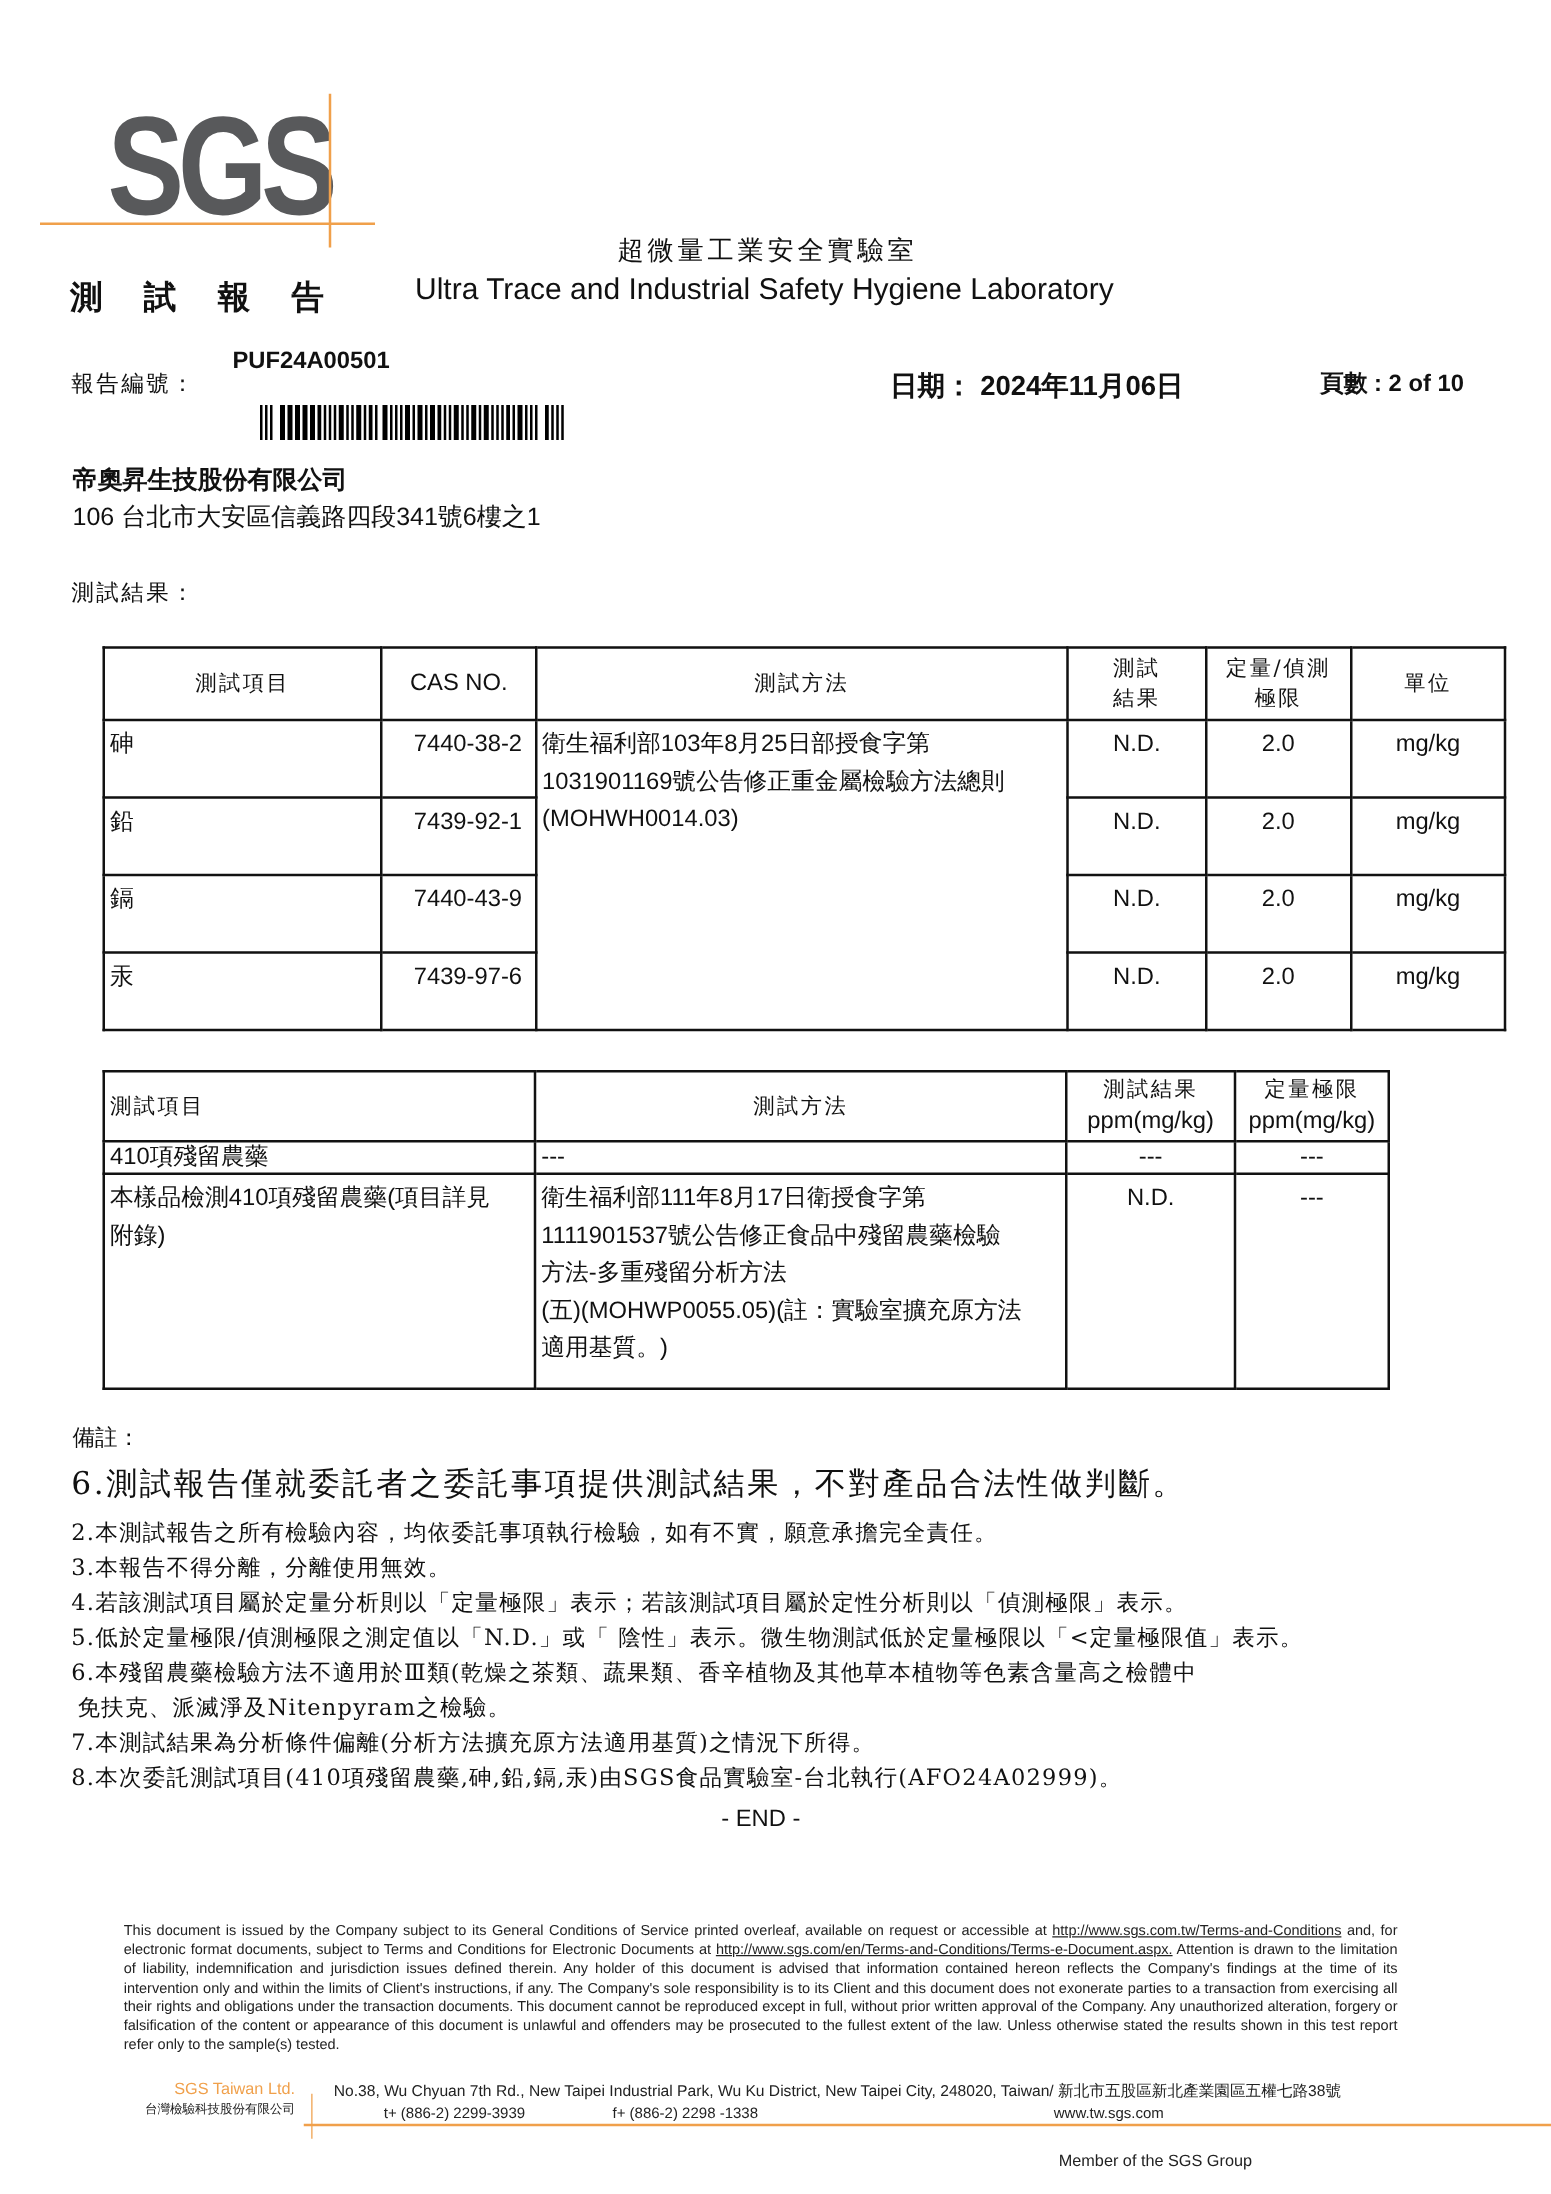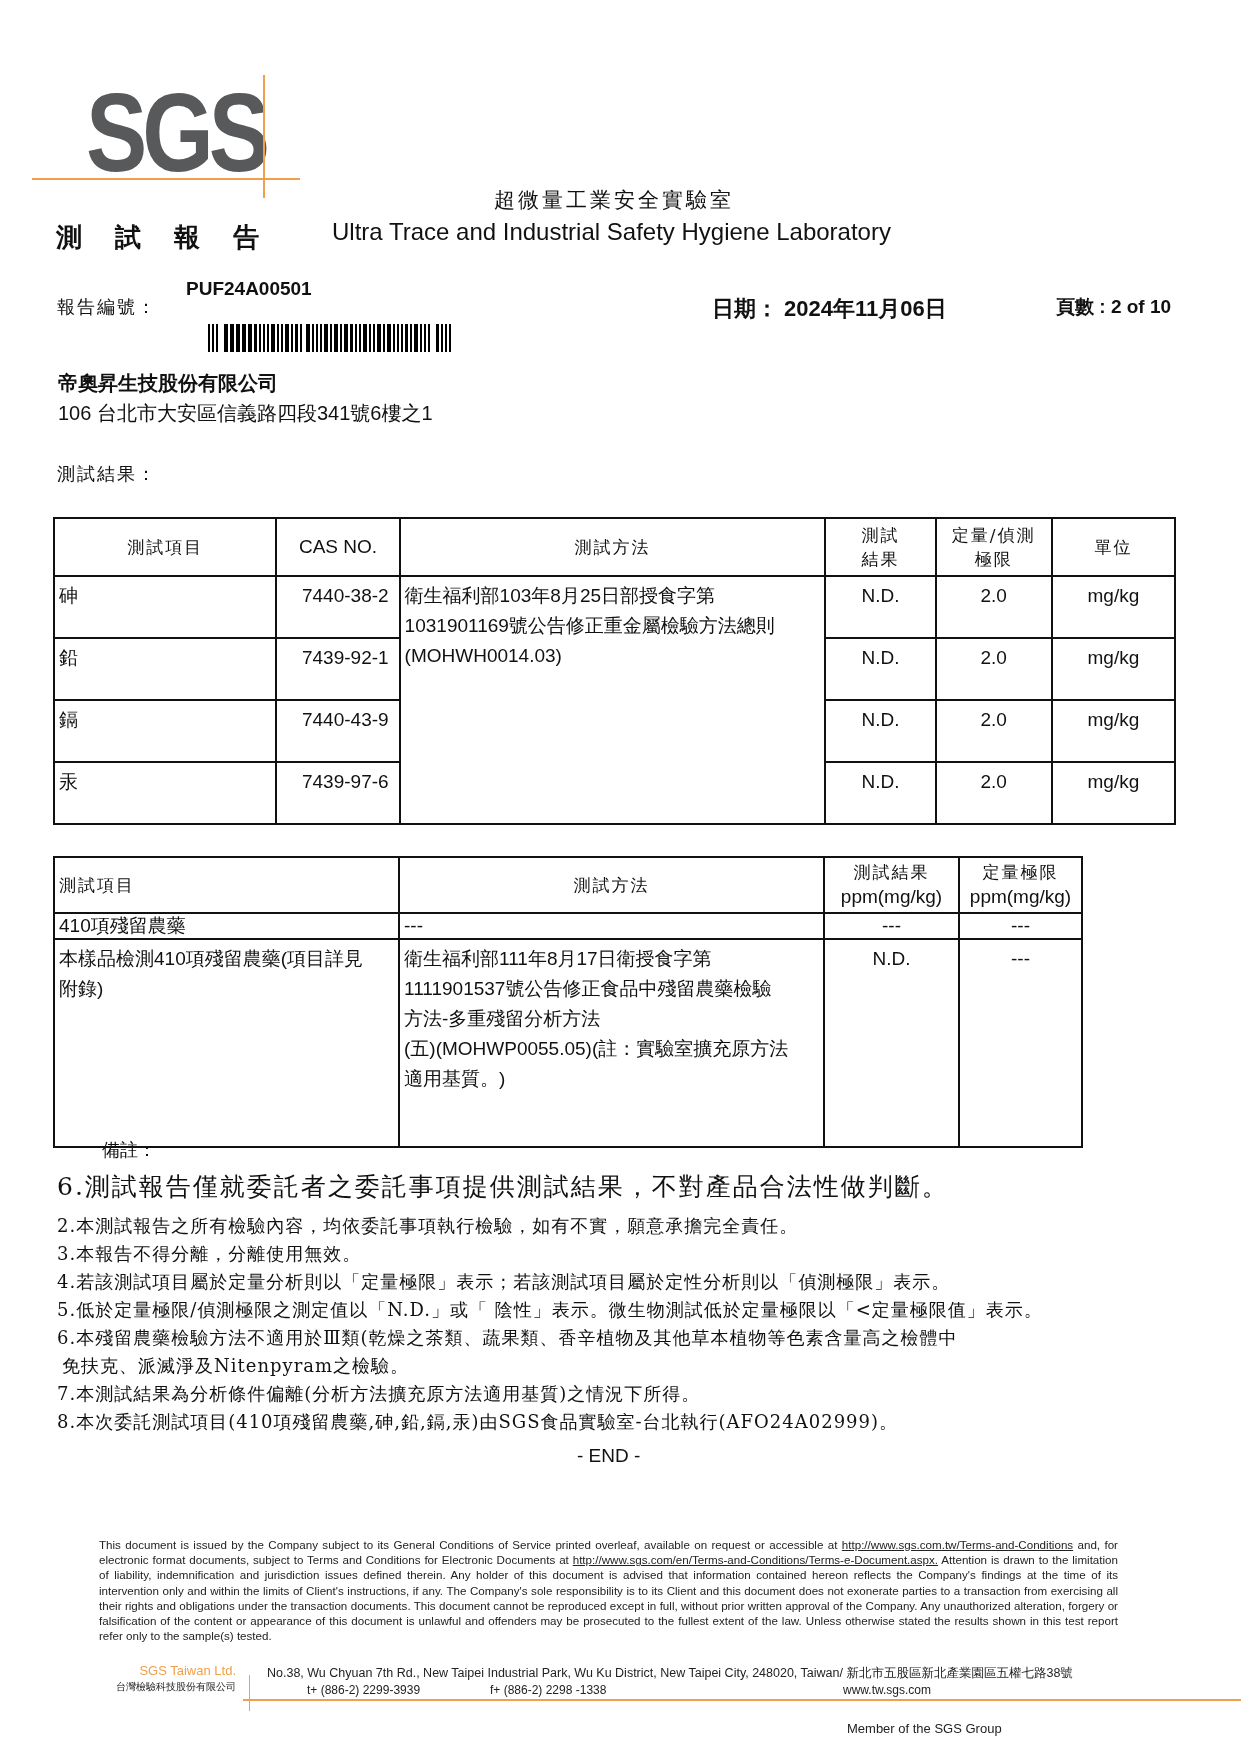--- a/index.html
+++ b/index.html
@@ -24,27 +24,27 @@
   .meta-date { left: 712px; top: 294px; font-size: 22px; font-weight: bold; }
   .meta-page { left: 1056px; top: 294px; font-size: 19px; font-weight: bold; }
 
   .barcode { left: 208px; top: 324px; height: 28px; display: flex; align-items: stretch; }
   .barcode span { display: block; background: #000; height: 28px; }
 
   .client-name { left: 58px; top: 370px; font-size: 20px; font-weight: bold; }
   .client-addr { left: 58px; top: 400px; font-size: 20px; }
   .results-label { left: 57px; top: 462px; font-size: 18px; letter-spacing: 2px; }
 
-  table.t { position: absolute; border-collapse: collapse; table-layout: fixed; }
+  table.t { position: absolute; border-collapse: collapse; table-layout: fixed; margin-left: 29px; }
   table.t td { border: 2.5px solid #111; font-size: 19px; vertical-align: top; padding: 4px 4px; line-height: 30px; }
   .hdr { text-align: center; vertical-align: middle !important; font-size: 17px !important; line-height: 24px !important; letter-spacing: 2px; }
   .center { text-align: center; }
   .right { text-align: right; padding-right: 10px !important; }
 
-  .notes-title { left: 58px; top: 1138px; font-size: 18px; margin-left: 44px; }
+  .notes-title { left: 58px; top: 1138px; font-size: 18px; }
   .note { left: 57px; font-size: 18px; letter-spacing: 1px; white-space: nowrap; }
   .note1 { top: 1170px; font-size: 25px; letter-spacing: 2px; }
   .end { left: 577px; top: 1445px; font-size: 19px; }
 
   .disclaimer { left: 99px; top: 1537px; width: 1019px; font-size: 11.6px; line-height: 15.2px; text-align: justify; color: #222; }
   .disclaimer u { text-decoration: underline; }
 
   .ft-company { left: 100px; top: 1663px; width: 136px; text-align: right; font-size: 13px; color: #f0a04b; }
   .ft-company-cn { left: 90px; top: 1680px; width: 146px; text-align: right; font-size: 10px; color: #222; }
   .ft-vline { left: 249px; top: 1675px; width: 1px; height: 36px; background: #f0a04b; }
@@ -257,21 +257,21 @@
       <div class="serif">定量極限</div>
       <div style="font-size:19px; letter-spacing:0; line-height:26px">ppm(mg/kg)</div>
     </td>
   </tr>
   <tr style="height:26px">
     <td style="line-height:20px; padding:2px 4px">410項殘留農藥</td>
     <td style="line-height:20px; padding:2px 4px">---</td>
     <td class="center" style="line-height:20px; padding:2px 4px">---</td>
     <td class="center" style="line-height:20px; padding:2px 4px">---</td>
   </tr>
-  <tr style="height:208px">
+  <tr style="height:172px">
     <td>
       <div>本樣品檢測410項殘留農藥(項目詳見</div>
       <div>附錄)</div>
     </td>
     <td>
       <div>衛生福利部111年8月17日衛授食字第</div>
       <div>1111901537號公告修正食品中殘留農藥檢驗</div>
       <div>方法-多重殘留分析方法</div>
       <div>(五)(MOHWP0055.05)(註：實驗室擴充原方法</div>
       <div>適用基質。)</div>

